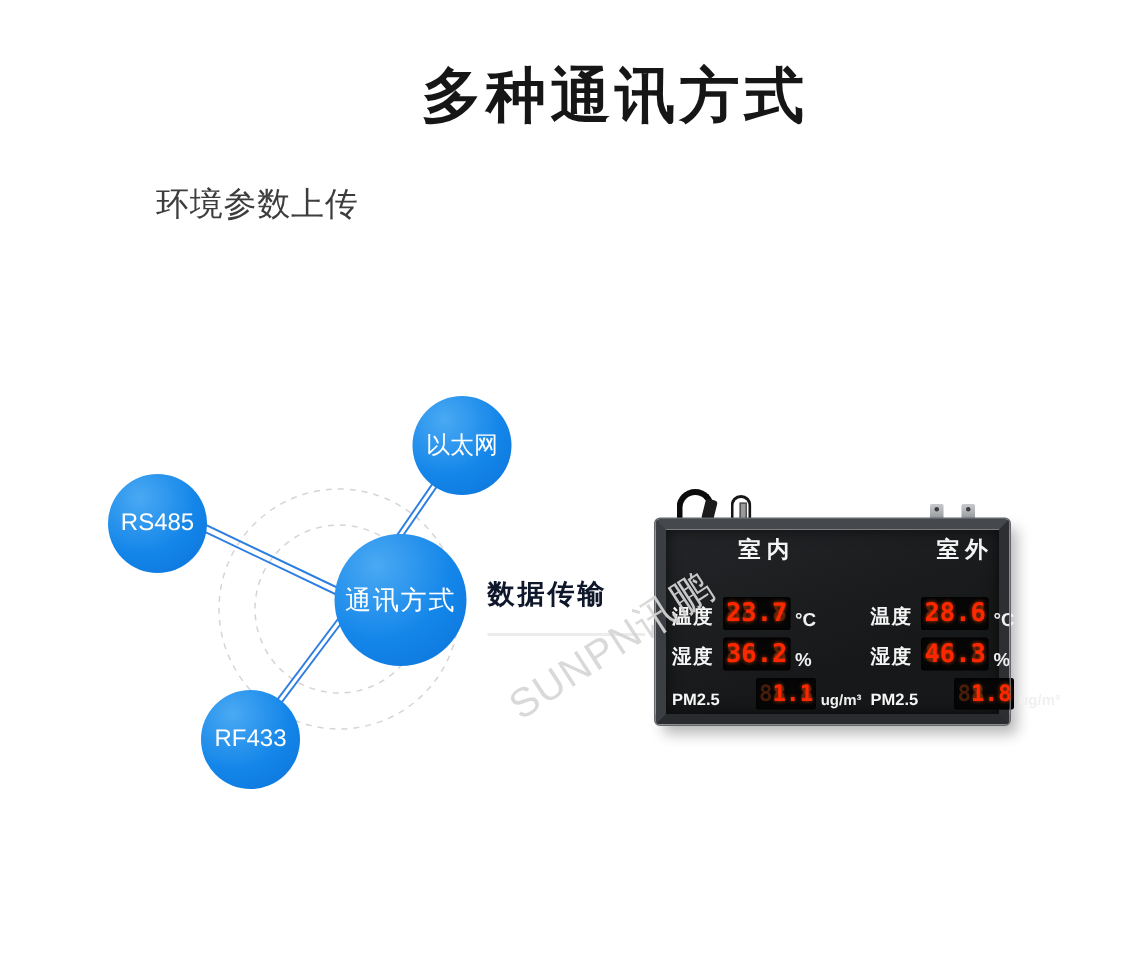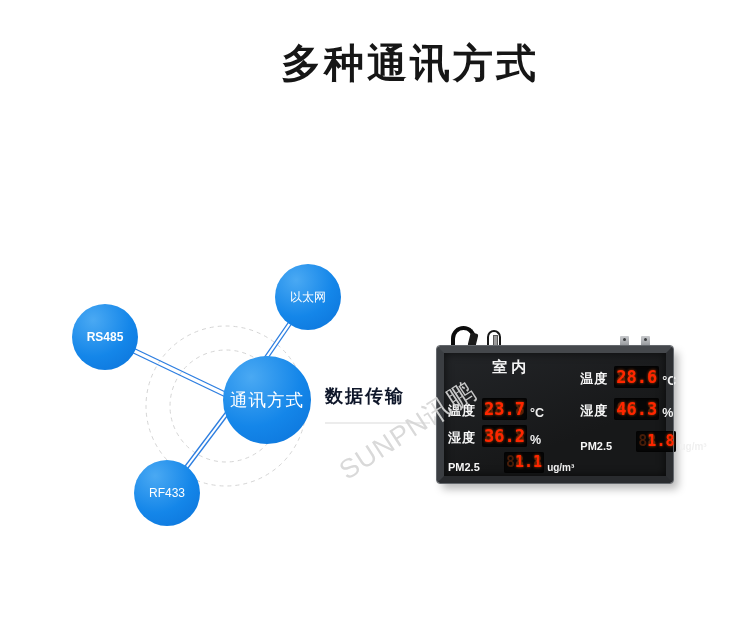--- a/index.html
+++ b/index.html
@@ -19,23 +19,23 @@
     font-size:22px; color:#3d3d3d; line-height:33px; letter-spacing:.5px;
   }
   
   .diagram-svg { position:absolute; left:0; top:0; width:750px; height:641px; z-index:0; }
   .node {
     position:absolute; border-radius:50%;
     display:flex; align-items:center; justify-content:center;
     color:#ffffff; font-weight:400; z-index:2;
     background:radial-gradient(circle at 32% 24%, #4aa9f3, #1486e9 55%, #0b72d9 100%);
   }
-  .node-small { width:66px; height:66px; font-size:12px; }
+  .node-small { width:66px; height:66px; font-size:16px; }
   .node-center { width:88px; height:88px; font-size:17.5px; letter-spacing:1px;margin-left:30px; }
-  .n-rs485 { left:72px;  top:304px;font-weight:bold; }
+  .n-rs485 { left:72px;  top:316px; }
   .n-eth   { left:275px; top:264px; }
   .n-rf433 { left:134px; top:460px; }
   .n-center{ left:193px; top:356px; }
   .transfer-label {
     position:absolute; left:325px; top:384px; font-size:18px;
     color:#0f172a; font-weight:600; letter-spacing:2px; z-index:2;
   }
   .transfer-line {
     position:absolute; left:325px; top:422px; width:105px; height:2px;
     background:#ececec; z-index:1;
@@ -94,20 +94,21 @@
     text-shadow:0 0 3px rgba(255,80,0,.75);
   }
   .unit { color:#f0f0f0; font-size:12.5px; font-weight:700; flex:none; }
   .unit.pm { font-size:10px; }
 </style>
 </head>
 <body>
 
 <h1 class="page-title">多种通讯方式</h1>
 <div class="subtitle">
+  <div>环境参数上传</div>
 </div>
 
 <svg class="diagram-svg" viewBox="0 0 750 641">
   <g fill="none" stroke="#d5d5d5" stroke-width="1" stroke-dasharray="4 4">
     <circle cx="226" cy="406" r="56"></circle>
     <circle cx="226" cy="406" r="80"></circle>
   </g>
   <g stroke="#2d7ee0" stroke-width="1.3">
     <line x1="104" y1="339" x2="236" y2="402"></line>
     <line x1="106" y1="335" x2="238" y2="398"></line>
@@ -169,20 +170,21 @@
     <div class="led-row">
       <span class="row-label pm">PM2.5</span>
       <span class="led-box">
         <span class="digits pm"><span class="ghost">88.8</span><span class="lit"> 1.1</span></span>
       </span>
       <span class="unit pm">ug/m³</span>
     </div>
   </div>
 
   <div class="col">
+    <div class="col-header">室外</div>
 
     <div class="led-row">
       <span class="row-label">温度</span>
       <span class="led-box">
         <span class="digits"><span class="ghost">88.8</span><span class="lit">28.6</span></span>
       </span>
       <span class="unit">°C</span>
     </div>
 
     <div class="led-row">

